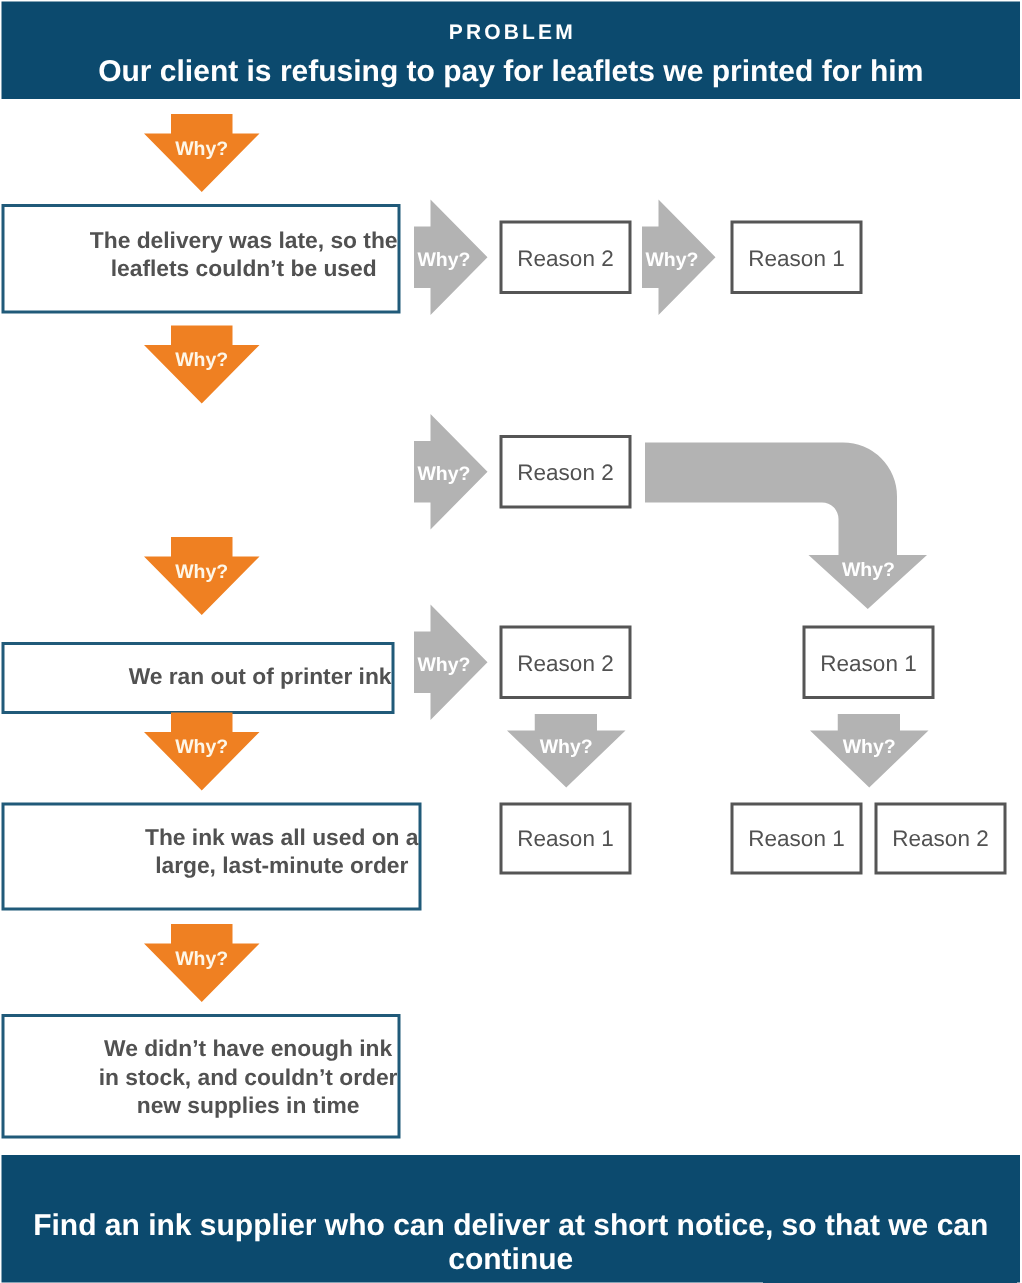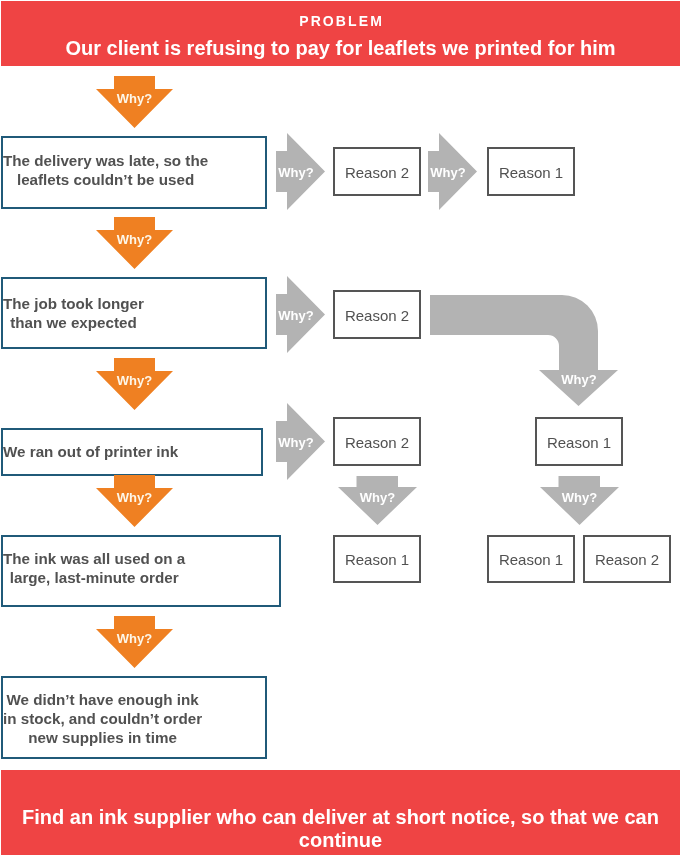--- a/index.html
+++ b/index.html
@@ -1,48 +1,42 @@
 <!DOCTYPE html>
 <html><head>
 <meta charset="utf-8">
 <style>
   html,body{margin:0;padding:0;}
   *{box-sizing:border-box;-webkit-font-smoothing:antialiased;}
   body{width:681px;height:855px;background:#ffffff;font-family:"Liberation Sans",sans-serif;position:relative;overflow:hidden;}
   .stage{position:absolute;left:0;top:0;width:681px;height:855px;will-change:transform;}
-  .banner{position:absolute;background:#ef4444;color:#ffffff;text-align:center;}
+  .banner{position:absolute;background:#0c4a6e;color:#ffffff;text-align:center;}
   .banner .bt{position:absolute;left:0;right:0;font-weight:bold;letter-spacing:2.1px;font-size:14px;text-indent:2.1px;}
   .banner .bs{position:absolute;left:0;right:0;font-weight:bold;font-size:20px;}
-  .bbox{position:absolute;border:2px solid #205a79;background:#fff;display:flex;align-items:center;justify-content:flex-start;text-align:center;color:#515151;font-weight:bold;font-size:15.2px;line-height:19px;}
+  .bbox{position:absolute;border:2px solid #205a79;background:#fff;display:flex;align-items:center;justify-content:flex-end;text-align:center;color:#515151;font-weight:bold;font-size:15.2px;line-height:19px;}
   .rbox{position:absolute;border:2px solid #555;background:#fff;display:flex;align-items:center;justify-content:center;color:#515151;font-weight:normal;font-size:15px;}
   .rbox span{display:block;margin-top:1px;}
   svg.arr{position:absolute;overflow:visible;}
   .alabel{fill:#fdf6e8;font-family:"Liberation Sans",sans-serif;font-weight:bold;font-size:13px;text-anchor:middle;}
   .alabel.gl{fill:#ffffff;}
 </style>
 </head>
 <body>
 
 <div class="stage">
 
   <div class="banner" id="top-banner" style="left:1px;top:1px;width:679px;height:65px;">
     <div class="bt" style="top:12px;">PROBLEM</div>
     <div class="bs" style="top:36px;">Our client is refusing to pay for leaflets we printed for him</div>
   </div>
 
   <div class="bbox" style="left:1px;top:136px;width:266px;height:73px;">
     <div style="margin-top:-6px;">
       <div>The delivery was late, so the</div>
       <div>leaflets couldn’t be used</div>
-    </div>
-    </div>
-  <div class="bbox" style="left:1px;top:277px;width:266px;height:72px;">
-    <div>
-      <div>The job took longer</div>
-      <div>than we expected</div>
     </div>
     </div>
   <div class="bbox" style="left:1px;top:418px;width:262px;height:48px;margin-top:10px;">
     <div style="margin-top:-2px;">
       <div>We ran out of printer ink</div>
     </div>
     </div>
   <div class="bbox" style="left:1px;top:535px;width:280px;height:72px;">
     <div style="margin-top:-6px;">
       <div>The ink was all used on a</div>

